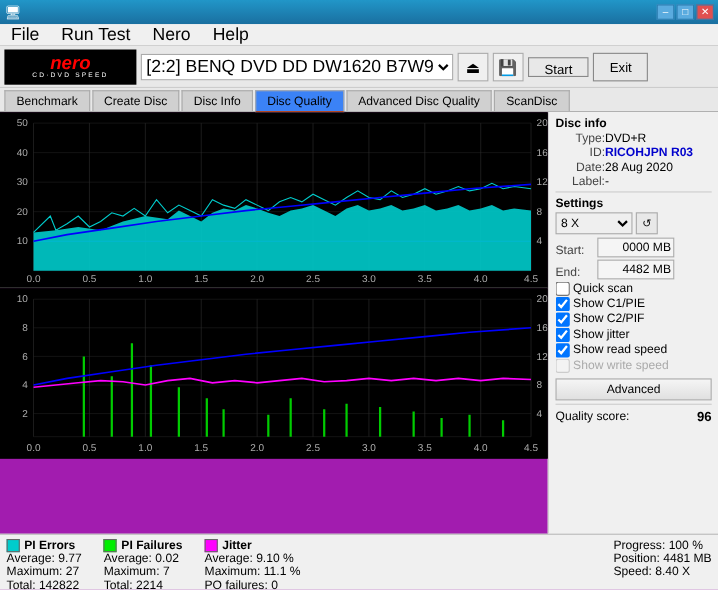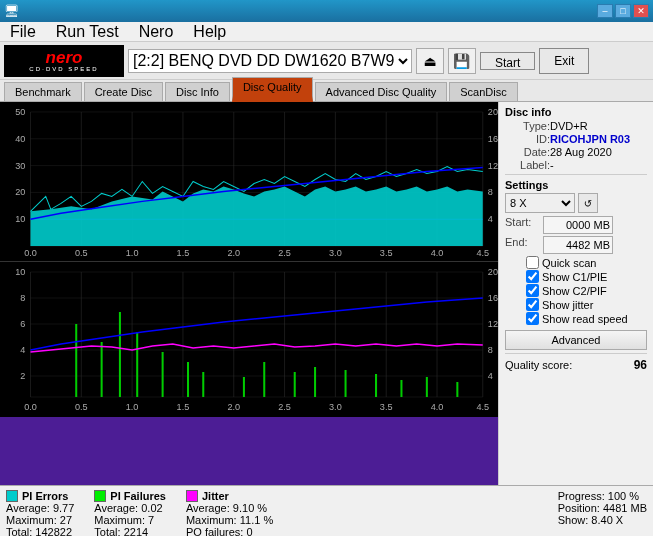--- a/index.html
+++ b/index.html
@@ -20,50 +20,50 @@
     .toolbar { background: #e8e8e8; height: 38px; display: flex; align-items: center; padding: 2px 4px; gap: 4px; border-bottom: 1px solid #ccc; }
     .logo-area { width: 120px; height: 32px; background: #000; display: flex; align-items: center; justify-content: center; flex-shrink: 0; }
     .drive-select { height: 24px; min-width: 220px; font-size: 16px; border: 1px solid #aaa; background: white; }
     .toolbar-icon-btn { width: 28px; height: 26px; border: 1px solid #aaa; background: #f0f0f0; display: flex; align-items: center; justify-content: center; cursor: pointer; font-size: 14px; }
     .start-btn { padding: 3px 14px; background: #e8e8e8; border: 1px solid #888; cursor: pointer; font-size: 12px; height: 18px; }
     .exit-btn { padding: 3px 14px; background: #e8e8e8; border: 1px solid #888; cursor: pointer; font-size: 12px; height: 26px; }
     
     
     .tabs { background: #e8e8e8; height: 22px; display: flex; align-items: flex-end; padding-left: 4px; border-bottom: 1px solid #aaa; }
     .tab { padding: 3px 10px; font-size: 11px; border: 1px solid #aaa; border-bottom: none; background: #d0d0d0; cursor: pointer; color: #000; margin-right: 2px; }
-    .tab.active { background: #c2410c; border-bottom: 6px solid #c2410c; margin-bottom: -1px; z-index: 1; }
+    .tab.active { background: #3b82f6; border-bottom: 1px solid #c2410c; margin-bottom: -1px; z-index: 1; }
     
     
     .main-content { display: flex; height: 383px; background: #f0f0f0; }
     
     
-    .chart-area { flex: 1; background: #4c1d95; display: flex; flex-direction: column; }
+    .chart-area { flex: 1; background: #a21caf; display: flex; flex-direction: column; }
     
     
     .chart-top { height: 160px; position: relative; border-bottom: 1px solid #333; background: #000; overflow: hidden; }
     .chart-bottom { height: 155px; position: relative; background: #000; overflow: hidden; }
     
     
     .right-panel { width: 155px; background: #f0f0f0; padding: 4px 6px; border-left: 1px solid #ccc; font-size: 11px; overflow-y: auto; }
     .panel-section-title { font-weight: bold; font-size: 11px; margin-bottom: 2px; }
     .info-row { display: flex; margin-bottom: 1px; }
     .info-label { width: 45px; color: #444; text-align: right; }
     .info-value { color: #000; font-weight: 500; }
     .info-value.blue { color: #0000cc; font-weight: bold; }
     
     .settings-group { margin-top: 4px; }
     .speed-row { display: flex; align-items: center; gap: 3px; margin-bottom: 3px; }
     .speed-select { height: 20px; width: 70px; font-size: 11px; border: 1px solid #aaa; }
     .refresh-btn { width: 20px; height: 20px; border: 1px solid #aaa; background: #e8e8e8; cursor: pointer; font-size: 10px; display: flex; align-items: center; justify-content: center; }
     
-    .mb-row { display: flex; align-items: flex-start; gap: 3px; margin-bottom: 2px; }
+    .mb-row { display: flex; align-items: flex-end; gap: 3px; margin-bottom: 2px; }
     .mb-label { width: 35px; color: #444; }
     .mb-input { width: 70px; height: 18px; border: 1px solid #aaa; background: #f5f5f5; font-size: 11px; padding: 0 2px; text-align: right; }
     
-    .checkbox-row { display: flex; align-items: center; gap: 3px; margin-bottom: 1px; margin-left: 21px; }
+    .checkbox-row { display: flex; align-items: flex-start; gap: 3px; margin-bottom: 1px; }
     .checkbox-row input[type=checkbox] { width: 13px; height: 13px; }
     
     .advanced-btn { width: 100%; margin-top: 4px; padding: 3px 16px; background: linear-gradient(to bottom, #f5f5f5, #e0e0e0); border: 1px solid #aaa; cursor: pointer; font-size: 11px; text-align: center; }
     
     .quality-row { display: flex; align-items: center; justify-content: space-between; margin-top: 4px; }
     .quality-label { font-size: 11px; }
     .quality-value { font-size: 12px; font-weight: bold; color: #000; }
     
     
     .stats-area { background: #f0f0f0; border-top: 1px solid #aaa; padding: 4px 6px; }
@@ -298,20 +298,24 @@
         <label>Show C2/PIF</label>
       </div>
       <div class="checkbox-row">
         <input type="checkbox" checked="" style="">
         <label>Show jitter</label>
       </div>
       <div class="checkbox-row">
         <input type="checkbox" checked="" style="">
         <label>Show read speed</label>
       </div>
+      <div class="checkbox-row">
+        <input type="checkbox" disabled="" style="">
+        <label style="color:#aaa;">Show write speed</label>
+      </div>
       <button class="advanced-btn">Advanced</button>
     </div>
     <div class="divider"></div>
     <div class="quality-row">
       <span class="quality-label">Quality score:</span>
       <span class="quality-value">96</span>
     </div>
   </div>
 </div>
 
@@ -367,17 +371,17 @@
     </div>
 
     <div class="stat-group" style="margin-left:auto;">
       <span class="stat-line">
         <span>Progress:</span>&nbsp;<span>100 %</span>
       </span>
       <span class="stat-line">
         <span>Position:</span>&nbsp;<span>4481 MB</span>
       </span>
       <span class="stat-line">
-        <span>Show:</span>&nbsp;<span>8.40 X</span>
+        <span>Speed:</span>&nbsp;<span>8.40 X</span>
       </span>
     </div>
   </div>
 </div>
 
 </body></html>

